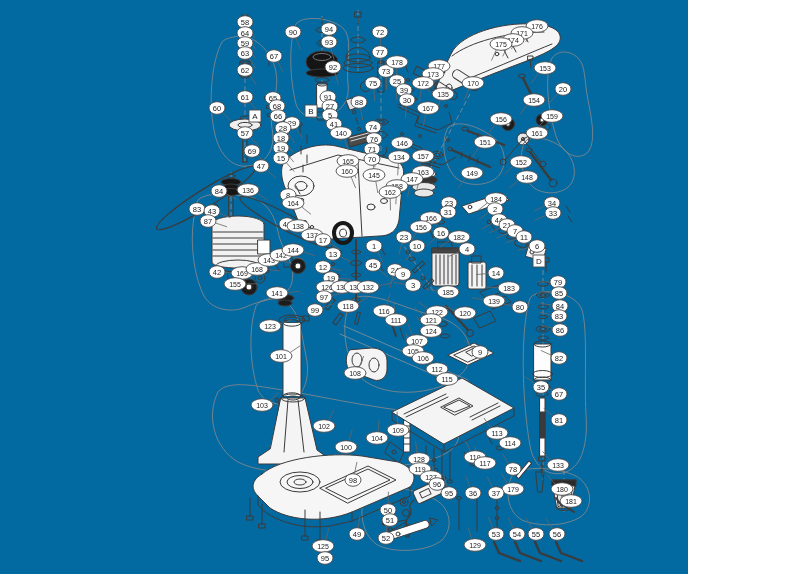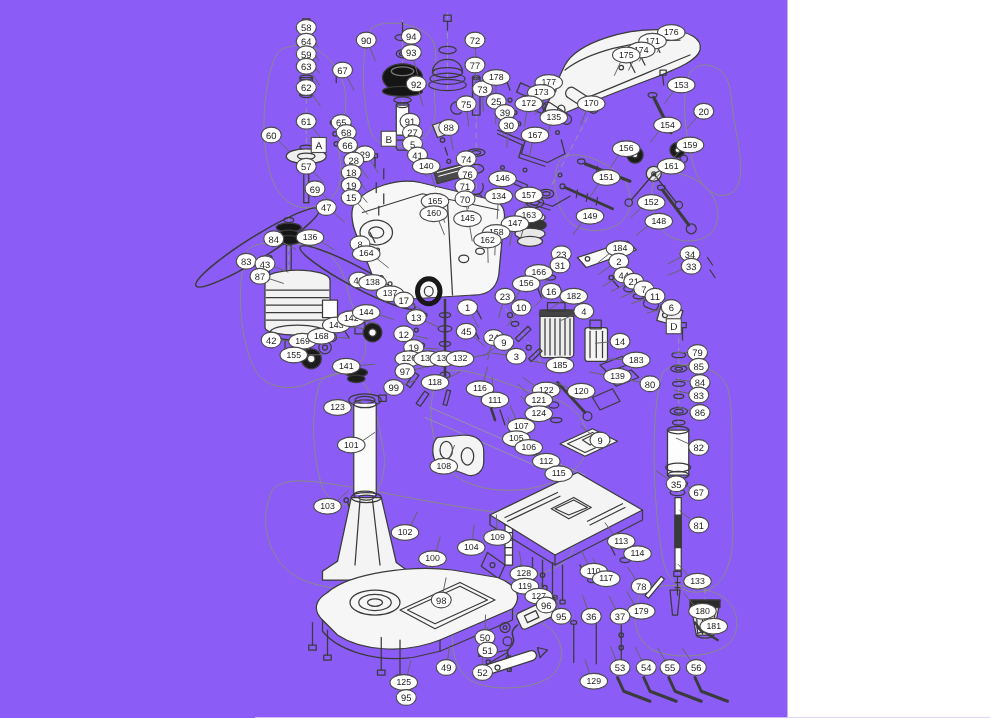--- a/index.html
+++ b/index.html
@@ -1,16 +1,16 @@
 <!DOCTYPE html>
 <html><head>
 <meta charset="utf-8">
 <style>
   html,body{margin:0;padding:0;background:#ffffff;}
-  #stage{position:relative;width:630px;height:574px;background:#8b5cf6;overflow:hidden;}
+  #stage{position:relative;width:688px;height:574px;background:#0369a1;overflow:hidden;}
   #diagram{display:block;width:792px;height:574px;}
   #diagram text{font-family:"Liberation Sans","DejaVu Sans",sans-serif;}
 </style>
 </head>
 <body>
 
 <div id="stage">
 <svg id="diagram" viewBox="0 0 792 574" xmlns="http://www.w3.org/2000/svg">
 
   <g fill="none" stroke="#8a8a8a" stroke-width="0.8">

